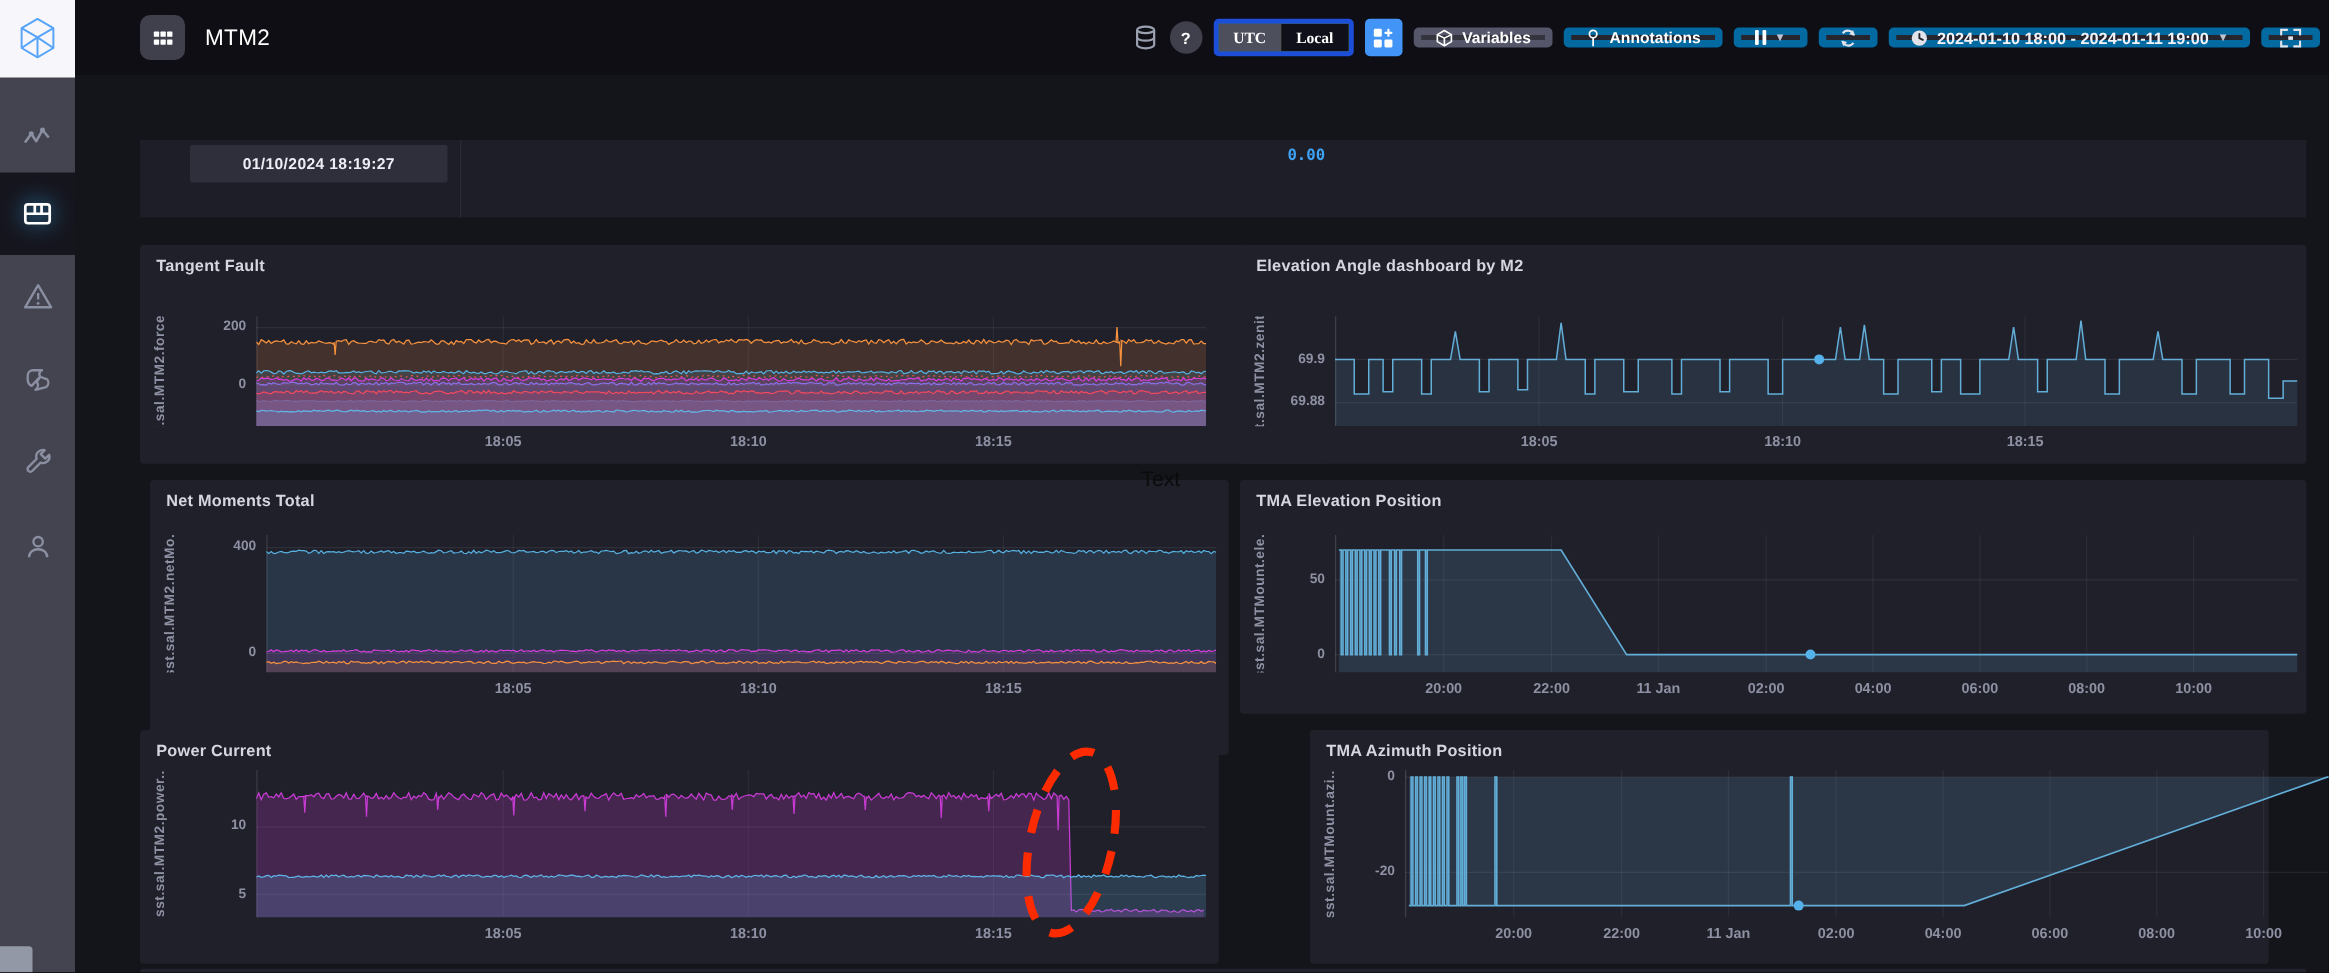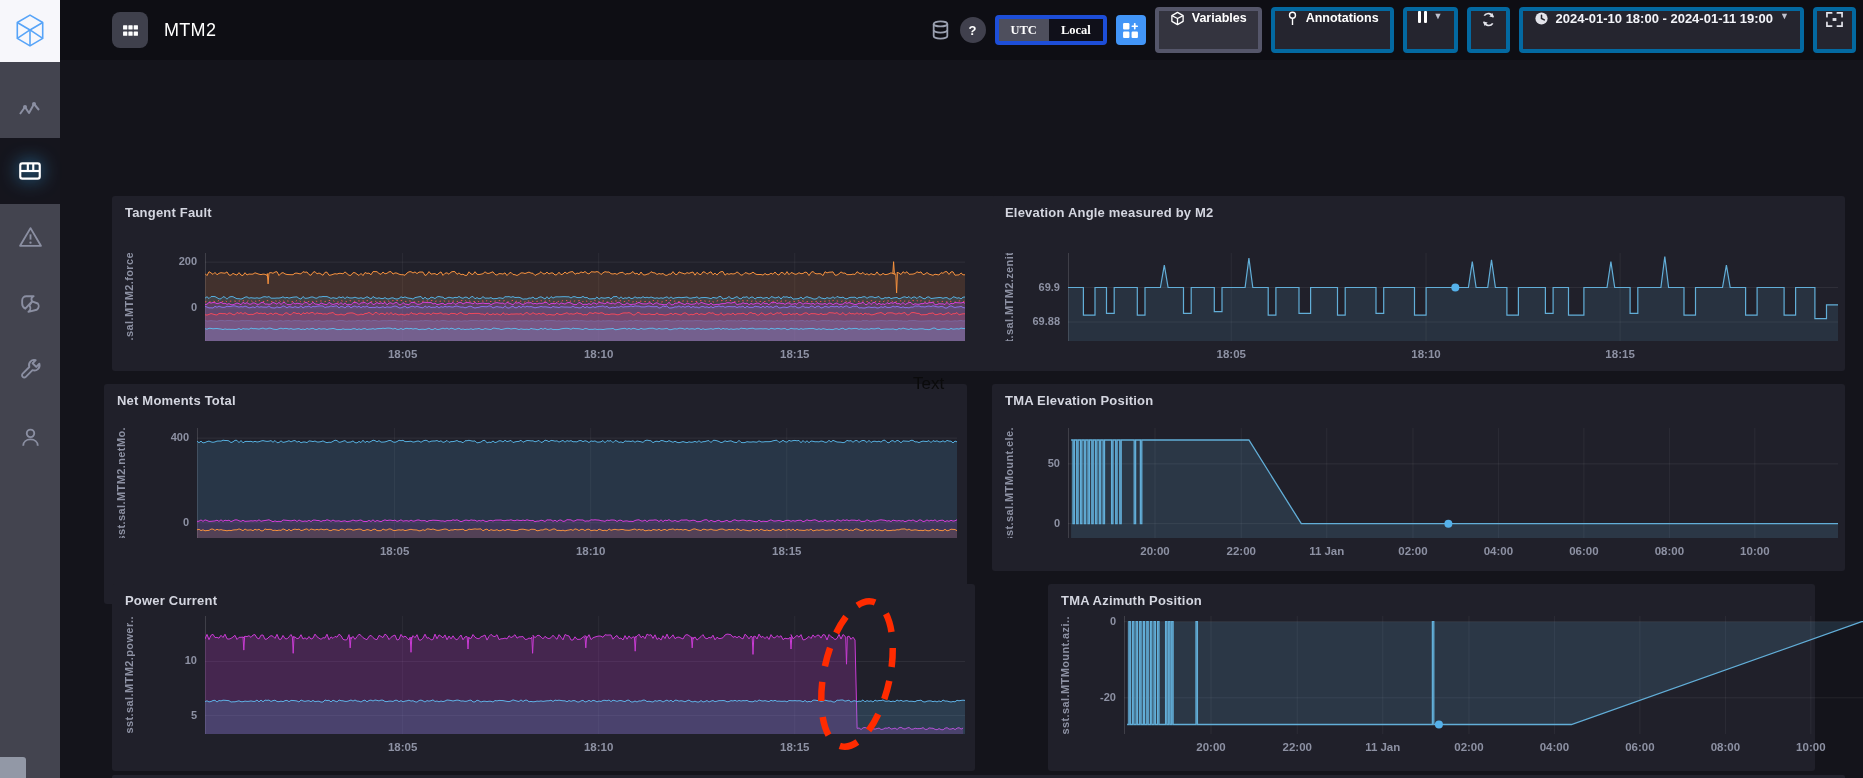--- a/index.html
+++ b/index.html
@@ -11,22 +11,22 @@
   #logo-tile{left:0;top:0;width:60px;height:62px;background:#f7f7fb;display:flex;align-items:center;justify-content:center;}
   .side-item{left:0;width:60px;height:56px;display:flex;align-items:center;justify-content:center;}
   .side-active{left:0;top:138px;width:60px;height:66px;background:#15151d;display:flex;align-items:center;justify-content:center;}
   .side-active svg{filter:drop-shadow(0 0 9px rgba(54,173,246,.95));}
   
   #navbar{left:60px;top:0;width:1803px;height:60px;background:#0e0e14;}
   .nav-left{position:absolute;left:52px;top:12px;display:flex;gap:16px;align-items:center;height:36px;}
   .dash-btn{width:36px;height:36px;border-radius:8px;background:#3f404c;display:flex;align-items:center;justify-content:center;}
   .nav-title{color:#fff;font-size:18px;font-weight:500;letter-spacing:.3px;}
   .nav-right{position:absolute;right:7px;top:15px;display:flex;gap:9px;align-items:center;height:30px;}
-  .btn{height:46px;border-radius:4px;background:#25252f;border:4px solid #0369a1;color:#fff;
-       display:flex;gap:7px;padding:0 11px;font-size:12.5px;font-weight:bold;box-sizing:border-box;white-space:nowrap;}
+  .btn{height:16px;border-radius:4px;background:#25252f;border:6px solid #0369a1;color:#fff;
+       display:flex;align-items:center;gap:7px;padding:0 11px;font-size:12.5px;font-weight:bold;box-sizing:border-box;white-space:nowrap;}
   .seg-group{height:30px;border-radius:4px;background:#4d7c0f;display:flex;overflow:hidden;border:4px solid #1d4ed8;box-sizing:border-box;font-family:Liberation Serif, serif;}
   .seg{padding:0 12px;display:flex;align-items:center;font-size:12.5px;font-weight:bold;color:#fff;}
   .seg-on{background:#4e4f5d;}
   .seg-off{background:#10101a;}
   .blue-sq{width:30px;height:30px;border-radius:4px;background:#4295f7;display:flex;align-items:center;justify-content:center;}
   .help-circle{width:26px;height:26px;border-radius:50%;background:#40404d;color:#fff;font-size:13px;font-weight:bold;display:flex;align-items:center;justify-content:center;}
   .caret{font-size:9px;color:#bfc2cf;}
   .pause-bars{display:inline-flex;gap:3px;}
   .pause-bars i{width:3px;height:12px;background:#fff;border-radius:1px;}
   .time-text{font-size:13px;font-weight:bold;color:#f3f4f9;}
@@ -212,20 +212,25 @@
             <polyline points="18,12 18,16 13,16"></polyline>
               <polyline points="7,16 2,16 2,12"></polyline>
           </g>
           <rect x="8" y="7.5" width="4" height="3" fill="#e2e3ea"></rect>
         </svg>
       </div>
     </div>
   </div>
 
 
+  <div id="table-panel" class="abs">
+    <div class="ts-cell">01/10/2024 18:19:27</div>
+    <div class="col-divider" style="left:256px;"></div>
+    <div class="blue-value">0.00</div>
+  </div>
 
   <div class="panel" style="left:112px;top:196px;width:949px;height:175px;">
     <div class="panel-title">Tangent Fault</div>
     <div class="ylabel" style="top: 57px; height: 88px;">lsst.sal.MTM2.forceE...</div>
     <div class="plot" style="left: 93px; top: 57px; width: 760px; height: 88px;">
         <svg width="760" height="88">
           <line x1="197.6" y1="0" x2="197.6" y2="88" stroke="rgba(255,255,255,0.055)" stroke-width="1"></line>
           <line x1="393.68" y1="0" x2="393.68" y2="88" stroke="rgba(255,255,255,0.055)" stroke-width="1"></line>
           <line x1="589.76" y1="0" x2="589.76" y2="88" stroke="rgba(255,255,255,0.055)" stroke-width="1"></line>
           <line x1="0" y1="9.142857142857142" x2="760" y2="9.142857142857142" stroke="rgba(255,255,255,0.07)" stroke-width="1"></line>
@@ -249,21 +254,21 @@
         </svg>
       </div>
   <div class="tick-y" style="left: 29px; top: 59.1429px; width: 56px;">200</div>
       <div class="tick-y" style="left: 29px; top: 104.857px; width: 56px;">0</div>
       <div class="tick-x" style="left: 258.6px; top: 152px; width: 64px;">18:05</div>
       <div class="tick-x" style="left: 454.68px; top: 152px; width: 64px;">18:10</div>
       <div class="tick-x" style="left: 650.76px; top: 152px; width: 64px;">18:15</div>
     </div>
 
   <div class="panel" style="left:992px;top:196px;width:853px;height:175px;">
-    <div class="panel-title">Elevation Angle measured by M2</div>
+    <div class="panel-title">Elevation Angle dashboard by M2</div>
     <div class="ylabel" style="top: 57px; height: 88px;">lsst.sal.MTM2.zenith...</div>
     <div class="plot" style="left: 76px; top: 57px; width: 770px; height: 88px;">
         <svg width="770" height="88">
           <line x1="163.24" y1="0" x2="163.24" y2="88" stroke="rgba(255,255,255,0.055)" stroke-width="1"></line>
           <line x1="358.05" y1="0" x2="358.05" y2="88" stroke="rgba(255,255,255,0.055)" stroke-width="1"></line>
           <line x1="552.09" y1="0" x2="552.09" y2="88" stroke="rgba(255,255,255,0.055)" stroke-width="1"></line>
           <line x1="0" y1="34.509803921560454" x2="770" y2="34.509803921560454" stroke="rgba(255,255,255,0.07)" stroke-width="1"></line>
           <line x1="0" y1="69.01960784314542" x2="770" y2="69.01960784314542" stroke="rgba(255,255,255,0.07)" stroke-width="1"></line>
           <line x1="0.5" y1="0" x2="0.5" y2="88" stroke="rgba(255,255,255,0.14)" stroke-width="1"></line>
           <path d="M0.0 34.5L15.4 34.5L15.4 62.1L27.0 62.1L27.0 34.5L38.5 34.5L38.5 60.4L46.2 60.4L46.2 34.5L69.3 34.5L69.3 62.1L77.0 62.1L77.0 34.5L92.4 34.5L96.3 12.1L100.1 34.5L115.5 34.5L115.5 60.4L123.2 60.4L123.2 34.5L146.3 34.5L146.3 58.7L154.0 58.7L154.0 34.5L177.1 34.5L180.9 5.2L184.8 34.5L200.2 34.5L200.2 62.1L207.9 62.1L207.9 34.5L231.0 34.5L231.0 60.4L242.6 60.4L242.6 34.5L269.5 34.5L269.5 62.1L277.2 62.1L277.2 34.5L308.0 34.5L308.0 60.4L315.7 60.4L315.7 34.5L346.5 34.5L346.5 62.1L358.1 62.1L358.1 34.5L385.0 34.5L400.4 34.5L404.3 8.6L408.1 34.5L419.7 34.5L423.5 6.9L427.4 34.5L438.9 34.5L438.9 62.1L450.4 62.1L450.4 34.5L477.4 34.5L477.4 60.4L485.1 60.4L485.1 34.5L500.5 34.5L500.5 62.1L515.9 62.1L515.9 34.5L539.0 34.5L542.9 8.6L546.7 34.5L562.1 34.5L562.1 60.4L569.8 60.4L569.8 34.5L592.9 34.5L596.8 3.5L600.6 34.5L616.0 34.5L616.0 62.1L627.5 62.1L627.5 34.5L654.5 34.5L658.4 12.1L662.2 34.5L677.6 34.5L677.6 62.1L689.1 62.1L689.1 34.5L716.1 34.5L716.1 62.1L727.6 62.1L727.6 34.5L746.9 34.5L746.9 65.6L758.5 65.6L758.5 51.8L770.0 51.8L770.0 88.0L0.0 88.0Z" fill="rgba(98,174,216,0.13)" stroke="none"></path>
@@ -271,21 +276,21 @@
           <circle cx="387.31" cy="34.509803921560454" r="4" fill="#55b1ea"></circle>
         </svg>
       </div>
   <div class="tick-y" style="left: 12px; top: 84.5098px; width: 56px;">69.9</div>
       <div class="tick-y" style="left: 12px; top: 119.02px; width: 56px;">69.88</div>
       <div class="tick-x" style="left: 207.24px; top: 152px; width: 64px;">18:05</div>
       <div class="tick-x" style="left: 402.05px; top: 152px; width: 64px;">18:10</div>
       <div class="tick-x" style="left: 596.09px; top: 152px; width: 64px;">18:15</div>
     </div>
 
-  <div class="panel" style="left:104px;top:384px;width:863px;height:220px;">
+  <div class="panel" style="left:120px;top:384px;width:863px;height:220px;">
     <div class="panel-title">Net Moments Total</div>
     <div class="ylabel" style="top: 44px; height: 110px;">lsst.sal.MTM2.netMo...</div>
     <div class="plot" style="left: 93px; top: 44px; width: 760px; height: 110px;">
         <svg width="760" height="110">
           <line x1="197.6" y1="0" x2="197.6" y2="110" stroke="rgba(255,255,255,0.055)" stroke-width="1"></line>
           <line x1="393.68" y1="0" x2="393.68" y2="110" stroke="rgba(255,255,255,0.055)" stroke-width="1"></line>
           <line x1="589.76" y1="0" x2="589.76" y2="110" stroke="rgba(255,255,255,0.055)" stroke-width="1"></line>
           <line x1="0" y1="10.153846153846153" x2="760" y2="10.153846153846153" stroke="rgba(255,255,255,0.07)" stroke-width="1"></line>
           <line x1="0" y1="94.76923076923077" x2="760" y2="94.76923076923077" stroke="rgba(255,255,255,0.07)" stroke-width="1"></line>
           <line x1="0.5" y1="0" x2="0.5" y2="110" stroke="rgba(255,255,255,0.14)" stroke-width="1"></line>

